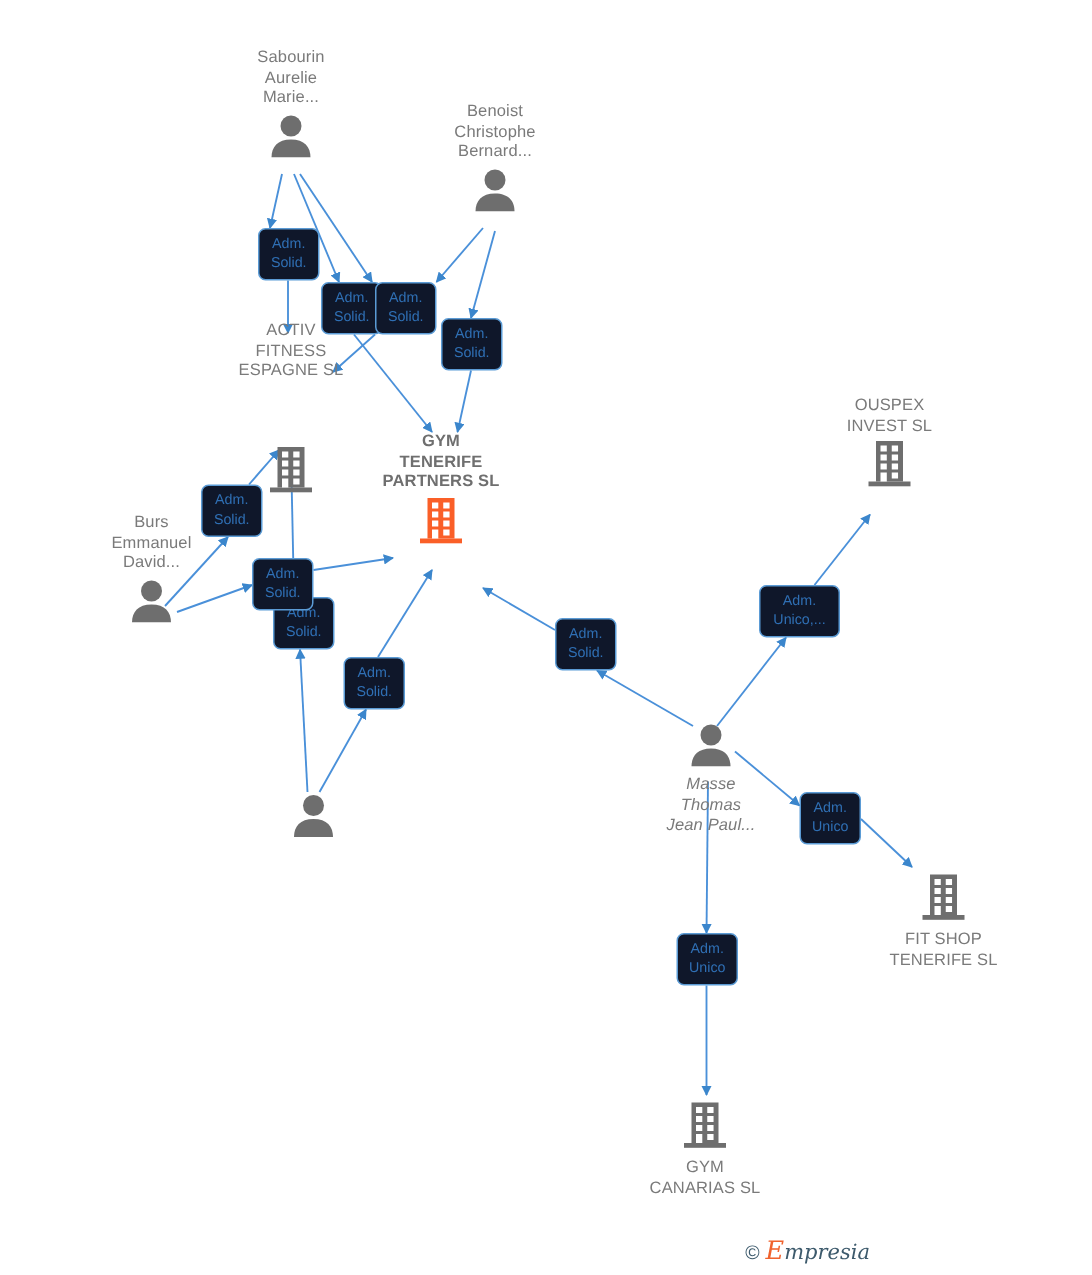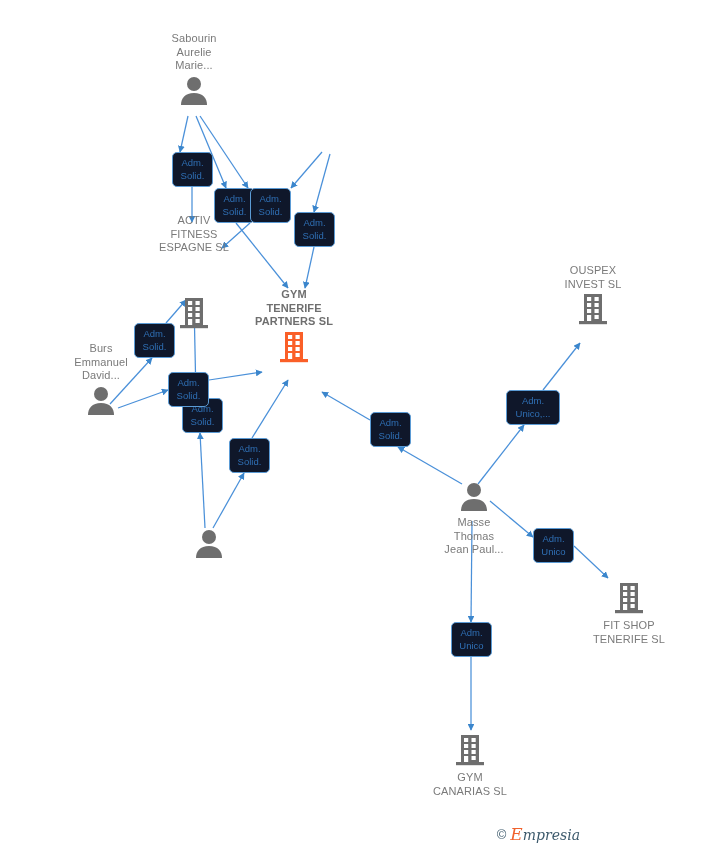--- a/index.html
+++ b/index.html
@@ -123,20 +123,31 @@
       <svg width="32" height="30" viewBox="0 0 32 30" xmlns="http://www.w3.org/2000/svg">
         <circle cx="16" cy="9" r="7" fill="#6e6e6e"></circle>
         <path d="M16 18 C7 18 3 23 3 30 L29 30 C29 23 25 18 16 18 Z" fill="#6e6e6e"></path>
       </svg>
     </span>
     <span class="node-label">Sabourin
 Aurelie
 Marie...</span>
   </div>
 
+  <div class="node person label-above" style="left:330px;top:68px;">
+    <span class="ico">
+      <svg width="32" height="30" viewBox="0 0 32 30" xmlns="http://www.w3.org/2000/svg">
+        <circle cx="16" cy="9" r="7" fill="#6e6e6e"></circle>
+        <path d="M16 18 C7 18 3 23 3 30 L29 30 C29 23 25 18 16 18 Z" fill="#6e6e6e"></path>
+      </svg>
+    </span>
+    <span class="node-label">Benoist
+Christophe
+Bernard...</span>
+  </div>
 
   <div class="node company label-above" style="left:194px;top:214px;gap:40px;">
     <span class="ico">
       <svg width="30" height="32" viewBox="0 0 30 32" xmlns="http://www.w3.org/2000/svg">
         <rect x="6" y="1" width="18" height="27" fill="#6e6e6e"></rect>
         <rect x="1" y="28" width="28" height="3.2" fill="#6e6e6e"></rect>
         <g fill="#ffffff">
           <rect x="9" y="4" width="4.2" height="4"></rect>
             <rect x="16.5" y="4" width="4.2" height="4"></rect>
           <rect x="9" y="10" width="4.2" height="4"></rect>
@@ -189,21 +200,21 @@
 
   <div class="node person" style="left:209px;top:528px;">
     <span class="ico">
       <svg width="32" height="30" viewBox="0 0 32 30" xmlns="http://www.w3.org/2000/svg">
         <circle cx="16" cy="9" r="7" fill="#6e6e6e"></circle>
         <path d="M16 18 C7 18 3 23 3 30 L29 30 C29 23 25 18 16 18 Z" fill="#6e6e6e"></path>
       </svg>
     </span>
   </div>
 
-  <div class="node person" style="left:474px;top:481px;">
+  <div class="node person" style="left:474px;top:481px;font-style:italic;">
     <span class="ico">
       <svg width="32" height="30" viewBox="0 0 32 30" xmlns="http://www.w3.org/2000/svg">
         <circle cx="16" cy="9" r="7" fill="#6e6e6e"></circle>
         <path d="M16 18 C7 18 3 23 3 30 L29 30 C29 23 25 18 16 18 Z" fill="#6e6e6e"></path>
       </svg>
     </span>
     <span class="node-label">Masse
 Thomas
 Jean Paul...</span>
   </div>

